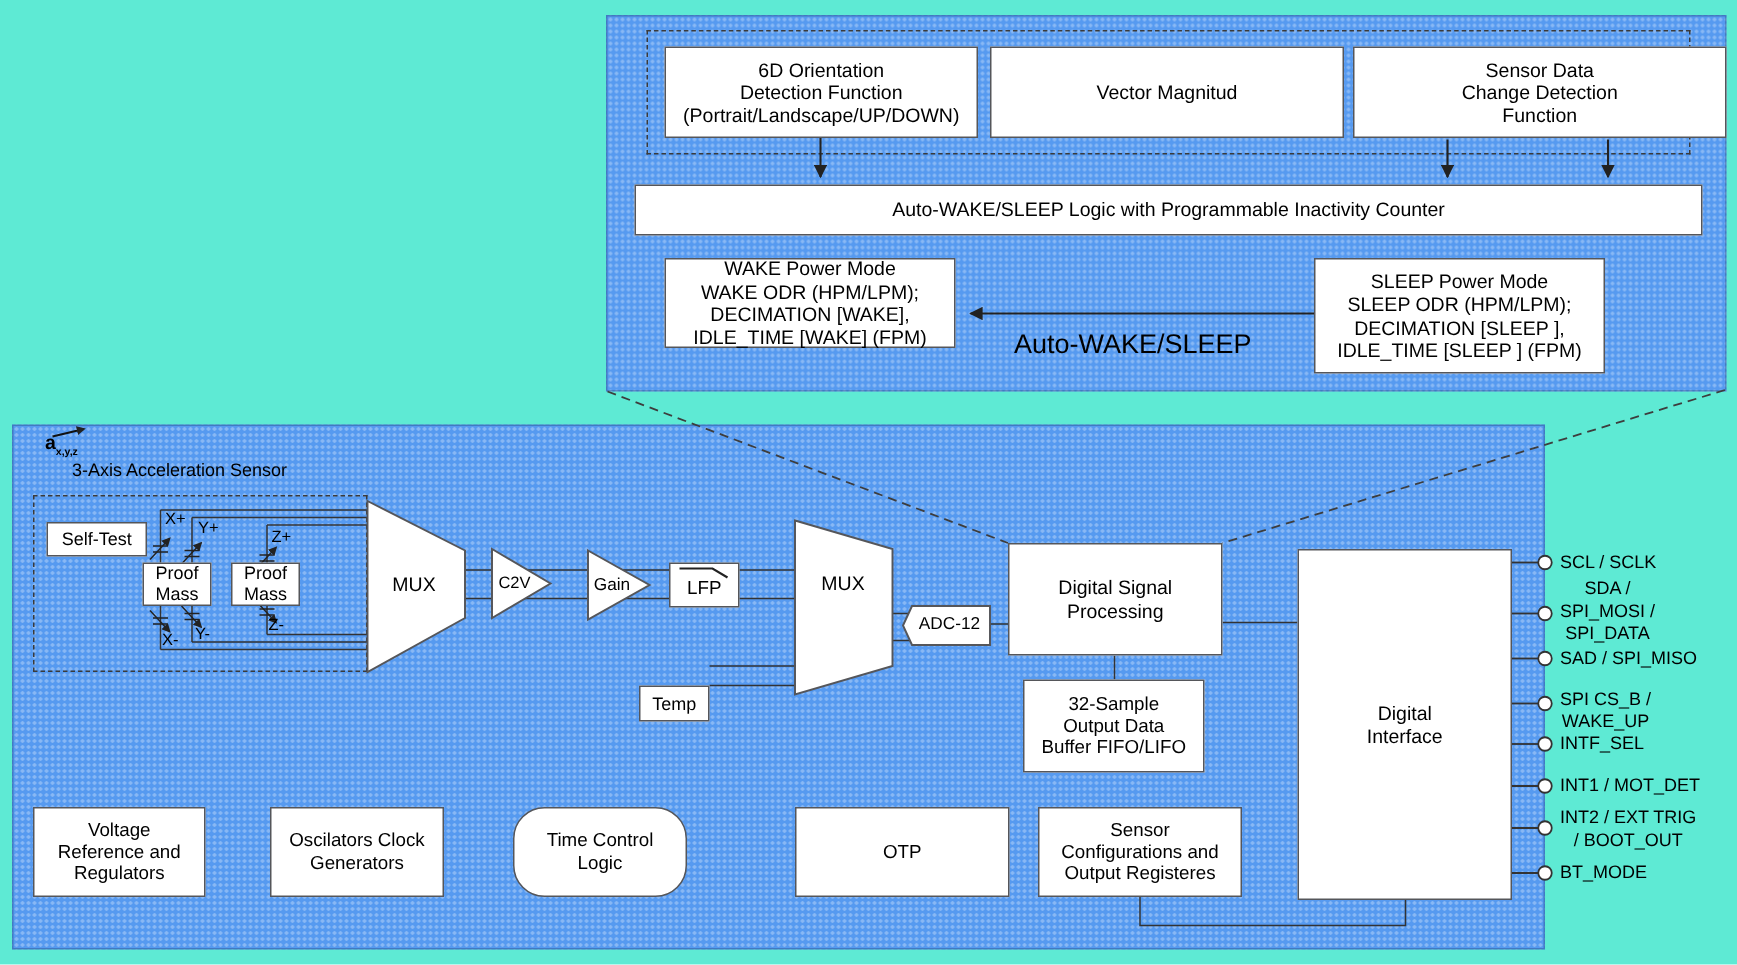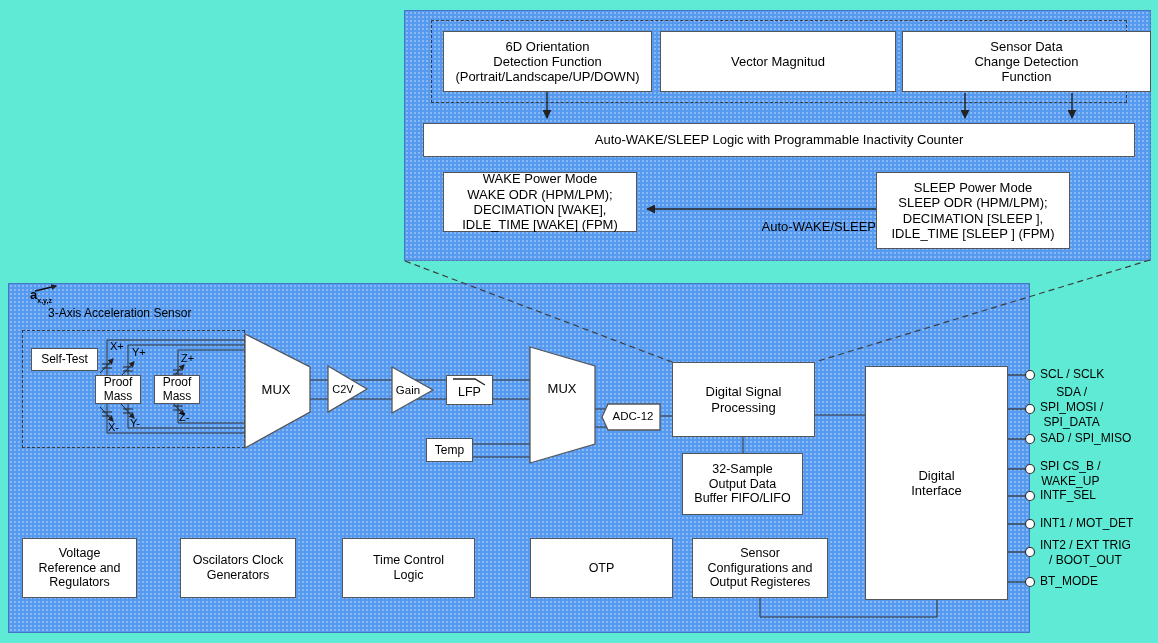--- a/index.html
+++ b/index.html
@@ -149,21 +149,21 @@
 Function</div>
   <div class="box" style="left:423px;top:123px;width:712px;height:34px;">Auto-WAKE/SLEEP Logic with Programmable Inactivity Counter</div>
   <div class="box" style="left:443px;top:172px;width:194px;height:60px;">WAKE Power Mode
 WAKE ODR (HPM/LPM);
 DECIMATION [WAKE],
 IDLE_TIME [WAKE] (FPM)</div>
   <div class="box" style="left:876px;top:172px;width:194px;height:77px;">SLEEP Power Mode
 SLEEP ODR (HPM/LPM);
 DECIMATION [SLEEP ],
 IDLE_TIME [SLEEP ] (FPM)</div>
-  <div class="lbl" style="left:676px;top:219px;width:200px;text-align:right;font-size:13px;">Auto-WAKE/SLEEP</div>
+  <div class="lbl" style="left:676px;top:219px;width:200px;text-align:left;font-size:18px;">Auto-WAKE/SLEEP</div>
 
   <div class="vec"><span>a</span><span class="sub">x,y,z</span></div>
   <div class="lbl f12" style="left:48px;top:306px;">3-Axis Acceleration Sensor</div>
 
   <div class="box f12" style="left:31px;top:348px;width:67px;height:23px;">Self-Test</div>
   <div class="box f12" style="left:95px;top:375px;width:46px;height:29px;line-height:1.1;">Proof
 Mass</div>
   <div class="box f12" style="left:154px;top:375px;width:46px;height:29px;line-height:1.1;">Proof
 Mass</div>
 
@@ -178,38 +178,38 @@
   <div class="lbl f11" style="left:329px;top:383px;width:28px;text-align:center;">C2V</div>
   <div class="lbl f115" style="left:393px;top:384px;width:30px;text-align:center;">Gain</div>
 
   <div class="box" style="left:446px;top:375px;width:47px;height:30px;padding-top:2px;justify-content:flex-start;">
     <svg class="lfp-glyph" width="40" height="10" viewBox="0 0 40 10">
       <polyline points="3,7 25,7 35,1" fill="none" stroke="#222" stroke-width="1.4" transform="scale(1,-1) translate(0,-8)"></polyline>
     </svg>
     <span style="font-size:12.5px;margin-top:-3px;">LFP</span>
   </div>
 
-  <div class="box f12" style="left:426px;top:438px;width:47px;height:24px;">Temp</div>
+  <div class="box f12" style="left:426px;top:457px;width:47px;height:24px;">Temp</div>
   <div class="lbl" style="left:531px;top:381px;width:62px;text-align:center;font-size:13px;">MUX</div>
   <div class="lbl f115" style="left:607px;top:410px;width:52px;text-align:center;">ADC-12</div>
 
   <div class="box" style="left:672px;top:362px;width:143px;height:75px;">Digital Signal
 Processing</div>
   <div class="box f125" style="left:682px;top:453px;width:121px;height:62px;">32-Sample
 Output Data
 Buffer FIFO/LIFO</div>
   <div class="box" style="left:865px;top:366px;width:143px;height:234px;">Digital
 Interface</div>
 
   <div class="box f125" style="left:22px;top:538px;width:115px;height:60px;">Voltage
 Reference and
 Regulators</div>
   <div class="box f125" style="left:180px;top:538px;width:116px;height:60px;">Oscilators Clock
 Generators</div>
-  <div class="box f125" style="left:342px;top:538px;width:133px;height:60px;">Time Control
+  <div class="box f125" style="left:342px;top:538px;width:116px;height:60px;border-radius:21px;">Time Control
 Logic</div>
   <div class="box f125" style="left:530px;top:538px;width:143px;height:60px;">OTP</div>
   <div class="box f125" style="left:692px;top:538px;width:136px;height:60px;">Sensor
 Configurations and
 Output Registeres</div>
 
   <div class="pin-label" style="top:375px;">SCL / SCLK</div>
   <div class="pin-label" style="top:408px;">SDA /
 SPI_MOSI /
 SPI_DATA</div>

